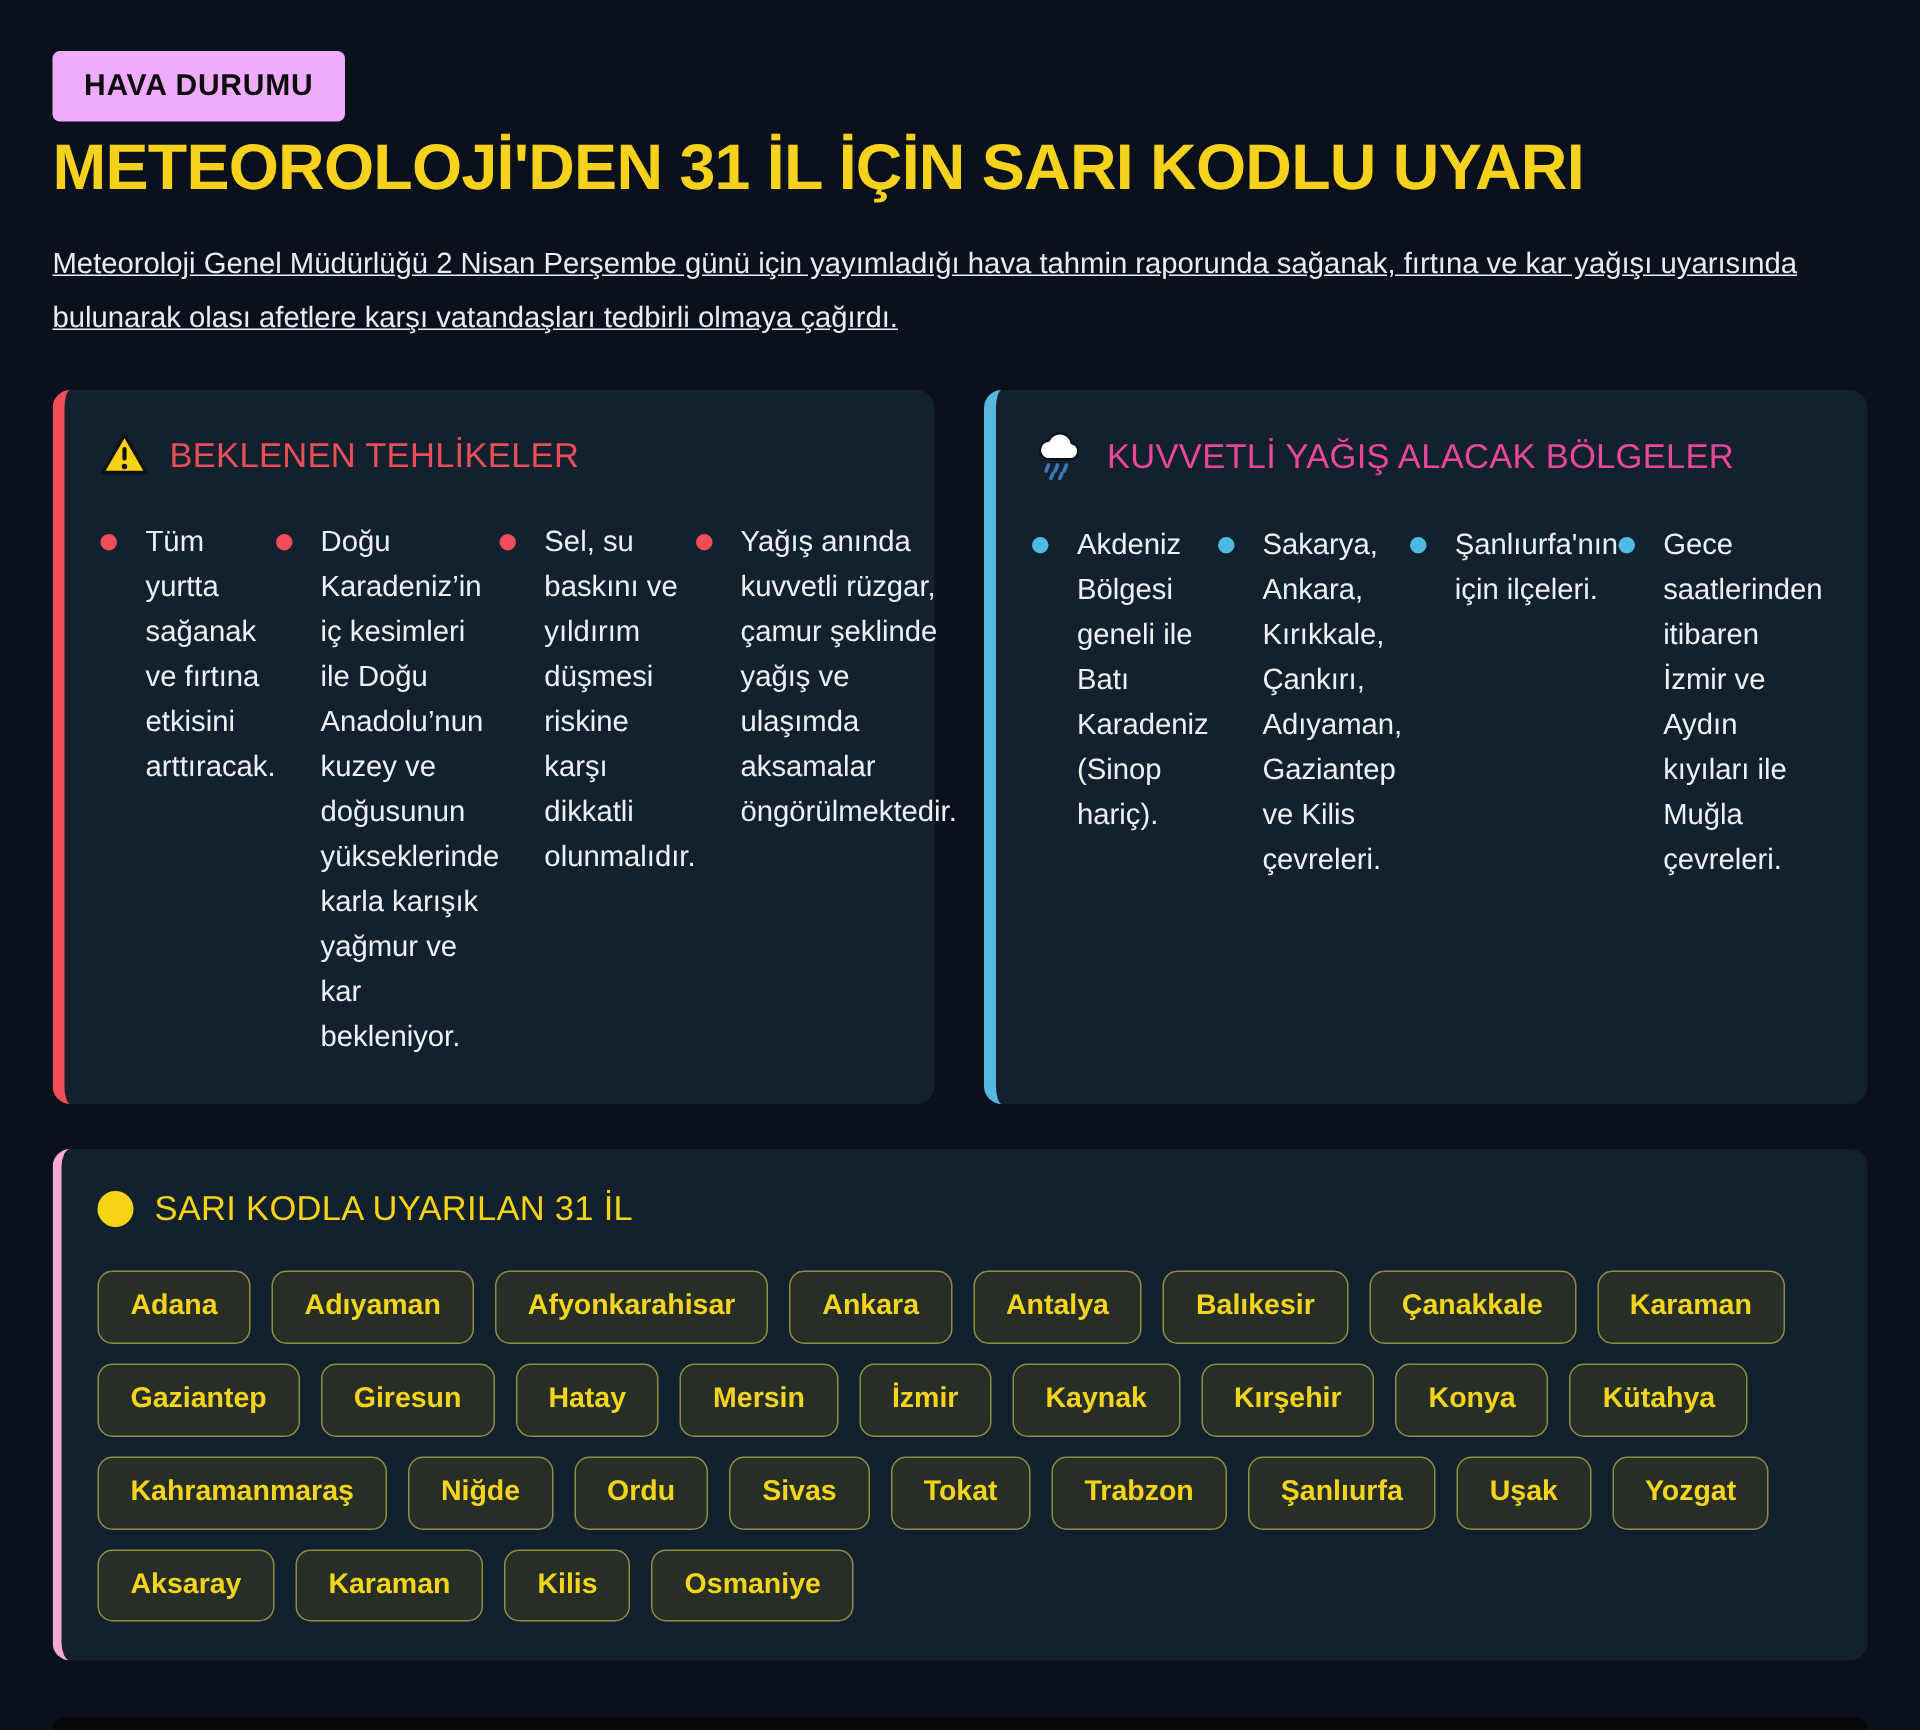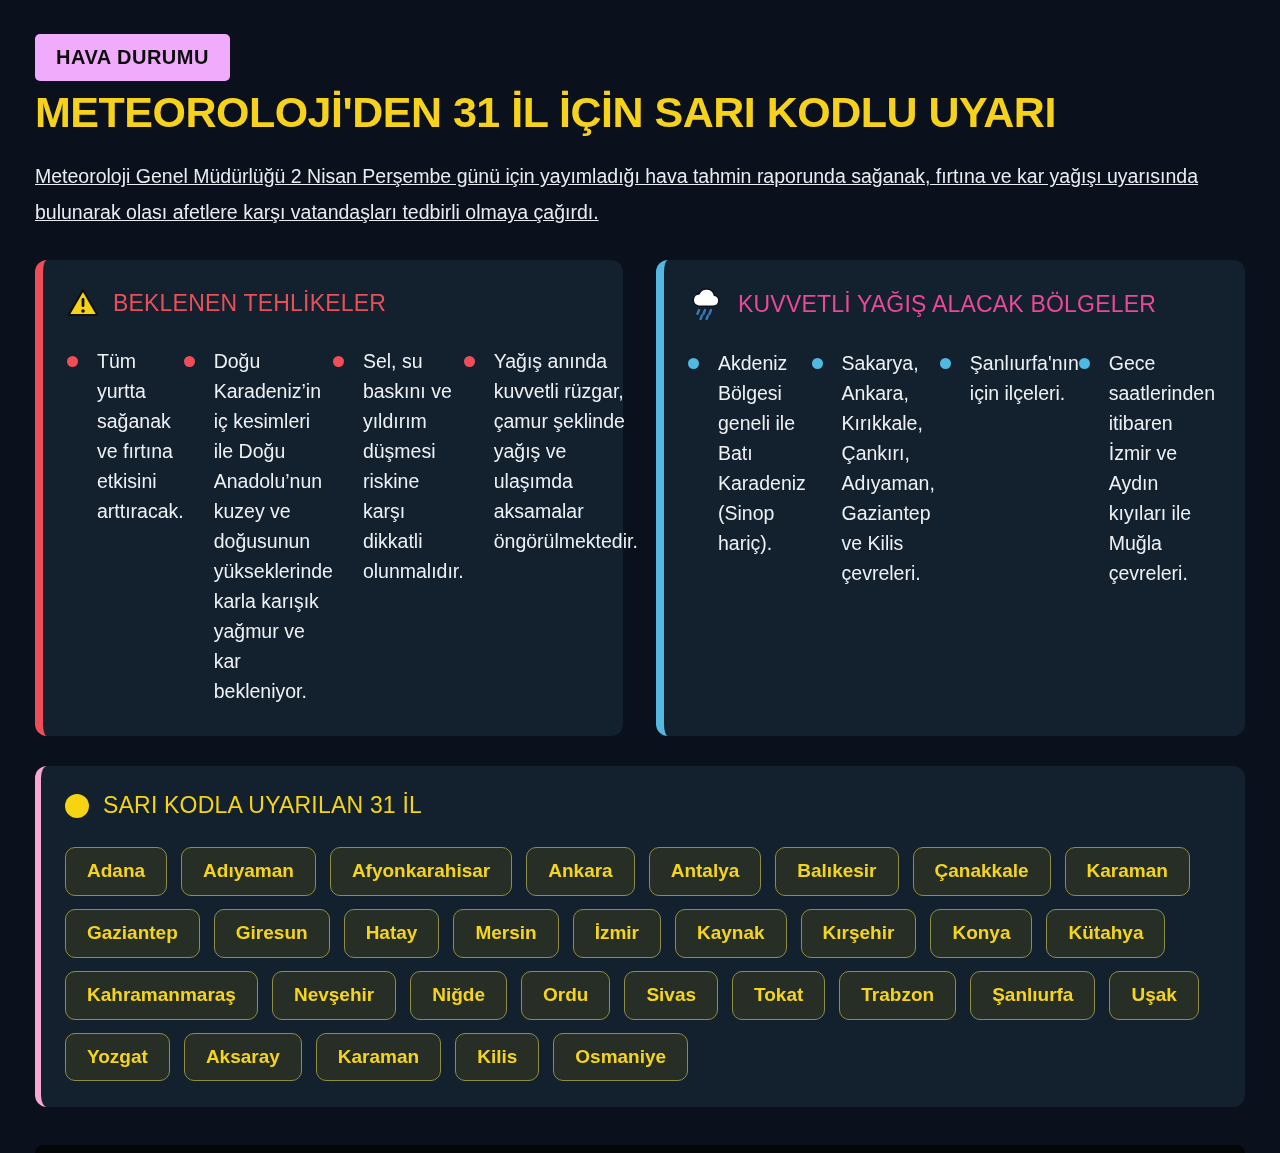--- a/index.html
+++ b/index.html
@@ -246,21 +246,20 @@
       <span class="chip">Gaziantep</span>
       <span class="chip">Giresun</span>
       <span class="chip">Hatay</span>
       <span class="chip">Mersin</span>
       <span class="chip">İzmir</span>
       <span class="chip">Kaynak</span>
       <span class="chip">Kırşehir</span>
       <span class="chip">Konya</span>
       <span class="chip">Kütahya</span>
       <span class="chip">Kahramanmaraş</span>
-      <span class="chip">Nevşehir</span>
       <span class="chip">Niğde</span>
       <span class="chip">Ordu</span>
       <span class="chip">Sivas</span>
       <span class="chip">Tokat</span>
       <span class="chip">Trabzon</span>
       <span class="chip">Şanlıurfa</span>
       <span class="chip">Uşak</span>
       <span class="chip">Yozgat</span>
       <span class="chip">Aksaray</span>
       <span class="chip">Karaman</span>

